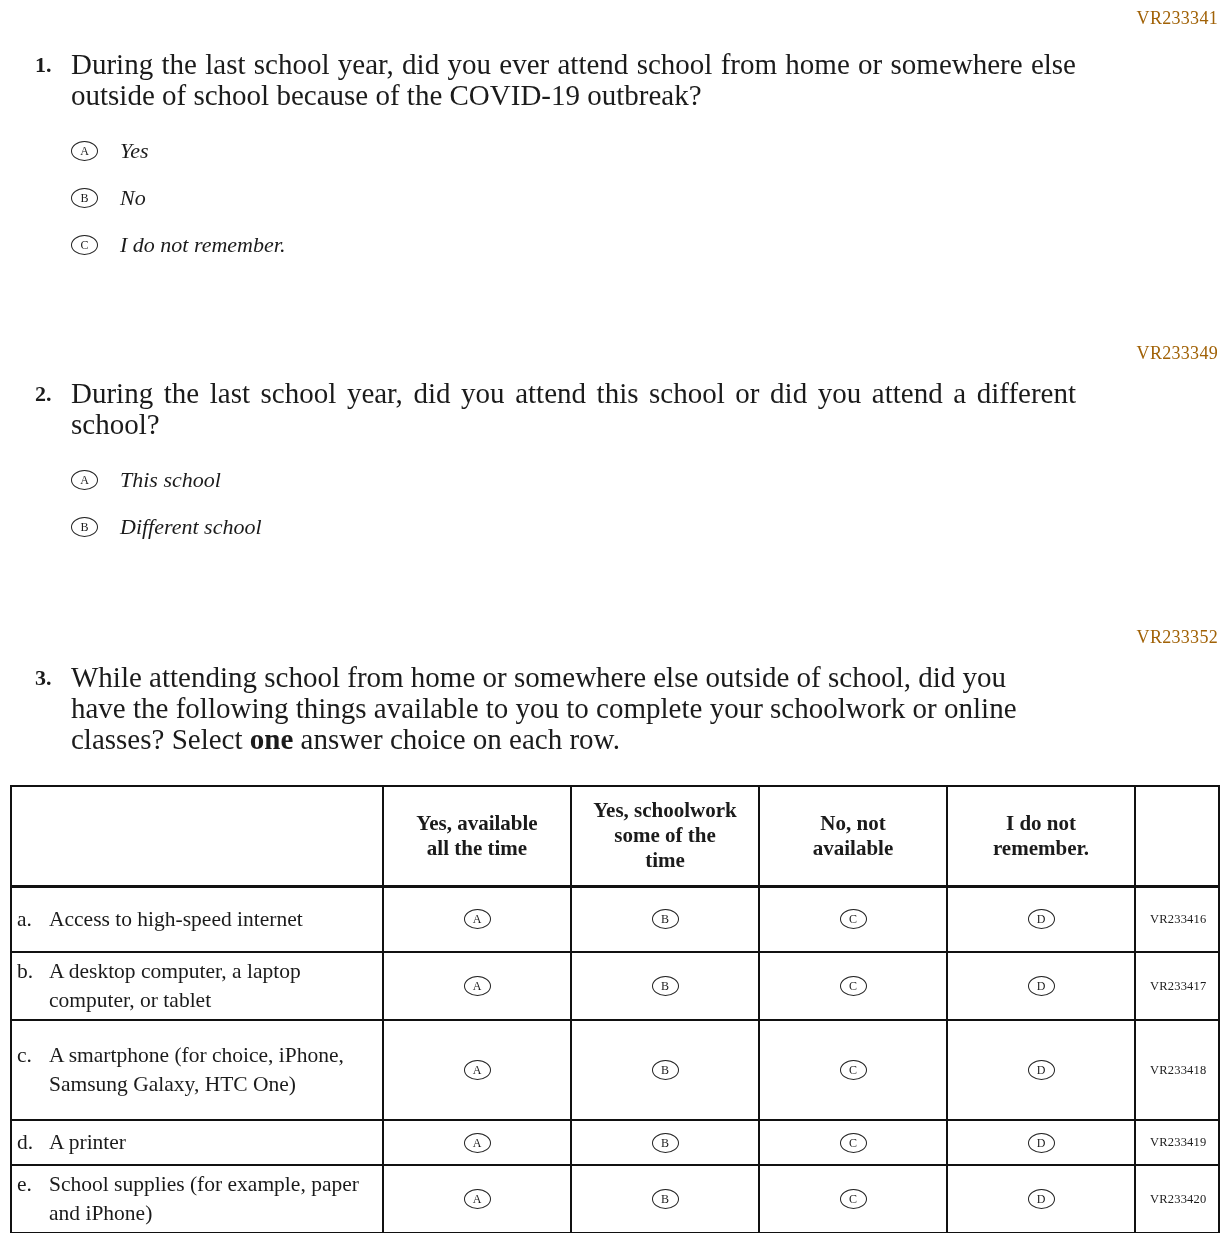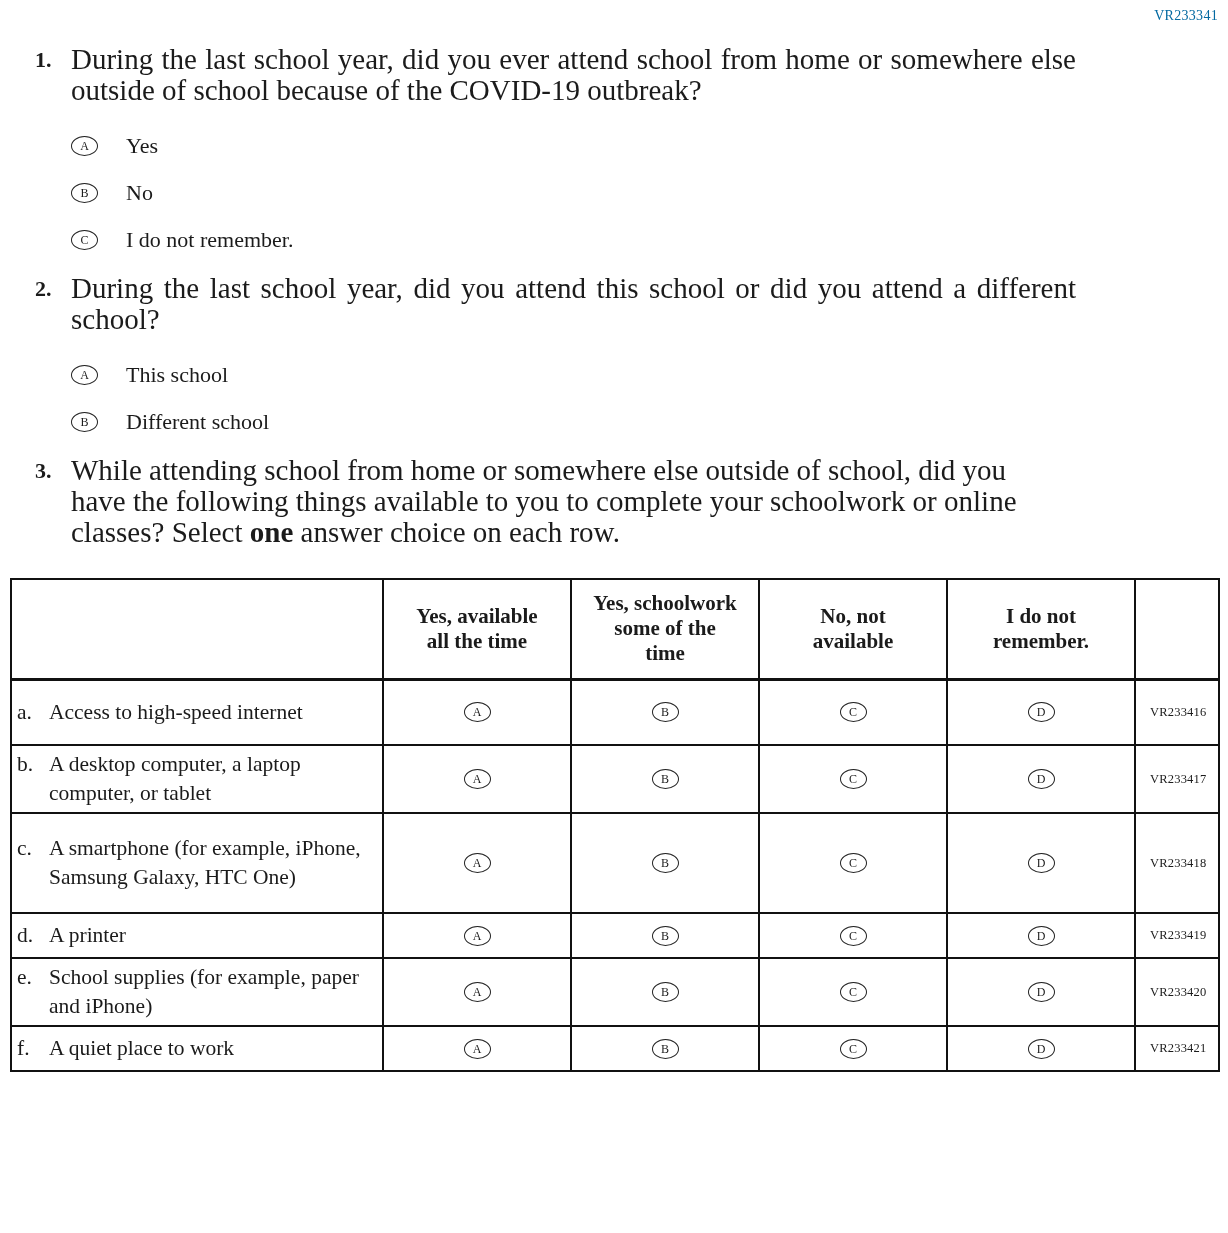--- a/index.html
+++ b/index.html
@@ -11,23 +11,23 @@
     overflow: hidden;
   }
   .page {
     position: relative;
     width: 1228px;
     height: 1233px;
     padding: 6px 10px 0 10px;
   }
   .code-line {
     text-align: right;
-    font-size: 14px;
+    font-size: 18px;
     letter-spacing: 0.3px;
-    color: #0369a1;
+    color: #a16207;
   }
   .code-top { margin-top: 2px; }
   .code-q2 { margin-top: 84px; }
   .code-q3 { margin-top: 86px; }
 
   .question { margin-left: 25px; margin-right: 120px; }
   .q1 { margin-top: 20px; }
   .q2 { margin-top: 14px; }
   .q3 { margin-top: 14px; }
   .q-row { display: flex; }
@@ -48,22 +48,23 @@
 
   .options { margin: 26px 0 0 36px; }
   .option {
     display: flex;
     align-items: center;
     margin-bottom: 19px;
     height: 28px;
   }
   .option-label {
     font-size: 22px;
-    margin-left: 28px;
+    margin-left: 22px;
     line-height: 28px;
+    font-style: italic;
   }
   .bubble {
     display: inline-flex;
     align-items: center;
     justify-content: center;
     width: 27px;
     height: 20px;
     border: 1.6px solid #222;
     border-radius: 50%;
     font-size: 12px;
@@ -126,38 +127,40 @@
         <span class="bubble">B</span>
         <span class="option-label">No</span>
       </div>
       <div class="option">
         <span class="bubble">C</span>
         <span class="option-label">I do not remember.</span>
       </div>
     </div>
   </div>
 
+  <div class="code-line code-q2">VR233349</div>
 
   <div class="question q2">
     <div class="q-row">
       <span class="q-num">2.</span>
       <div class="q-text">During the last school year, did you attend this school or did you attend a different school?</div>
     </div>
     <div class="options">
       <div class="option">
         <span class="bubble">A</span>
         <span class="option-label">This school</span>
       </div>
       <div class="option">
         <span class="bubble">B</span>
         <span class="option-label">Different school</span>
       </div>
     </div>
   </div>
 
+  <div class="code-line code-q3">VR233352</div>
 
   <div class="question q3">
     <div class="q-row">
       <span class="q-num">3.</span>
       <div class="q-text"><span>While attending school from home or somewhere else outside of school, did you have the following things available to you to complete your schoolwork or online classes? Select </span><b>one</b><span> answer choice on each row.</span></div>
     </div>
   </div>
 
   <table class="grid">
     <colgroup>
@@ -202,21 +205,21 @@
         <td class="bubble-cell"><span class="bubble">A</span></td>
         <td class="bubble-cell"><span class="bubble">B</span></td>
         <td class="bubble-cell"><span class="bubble">C</span></td>
         <td class="bubble-cell"><span class="bubble">D</span></td>
         <td class="code-cell">VR233417</td>
       </tr>
       <tr style="height:100px">
         <td class="row-label">
           <div class="label-flex">
               <span class="row-letter">c.</span>
-              <span class="row-text">A smartphone (for example, iPhone, Samsung Galaxy, HTC One)</span>
+              <span class="row-text">A smartphone (for choice, iPhone, Samsung Galaxy, HTC One)</span>
             </div>
         </td>
         <td class="bubble-cell"><span class="bubble">A</span></td>
         <td class="bubble-cell"><span class="bubble">B</span></td>
         <td class="bubble-cell"><span class="bubble">C</span></td>
         <td class="bubble-cell"><span class="bubble">D</span></td>
         <td class="code-cell">VR233418</td>
       </tr>
       <tr style="height:34px">
         <td class="row-label">

